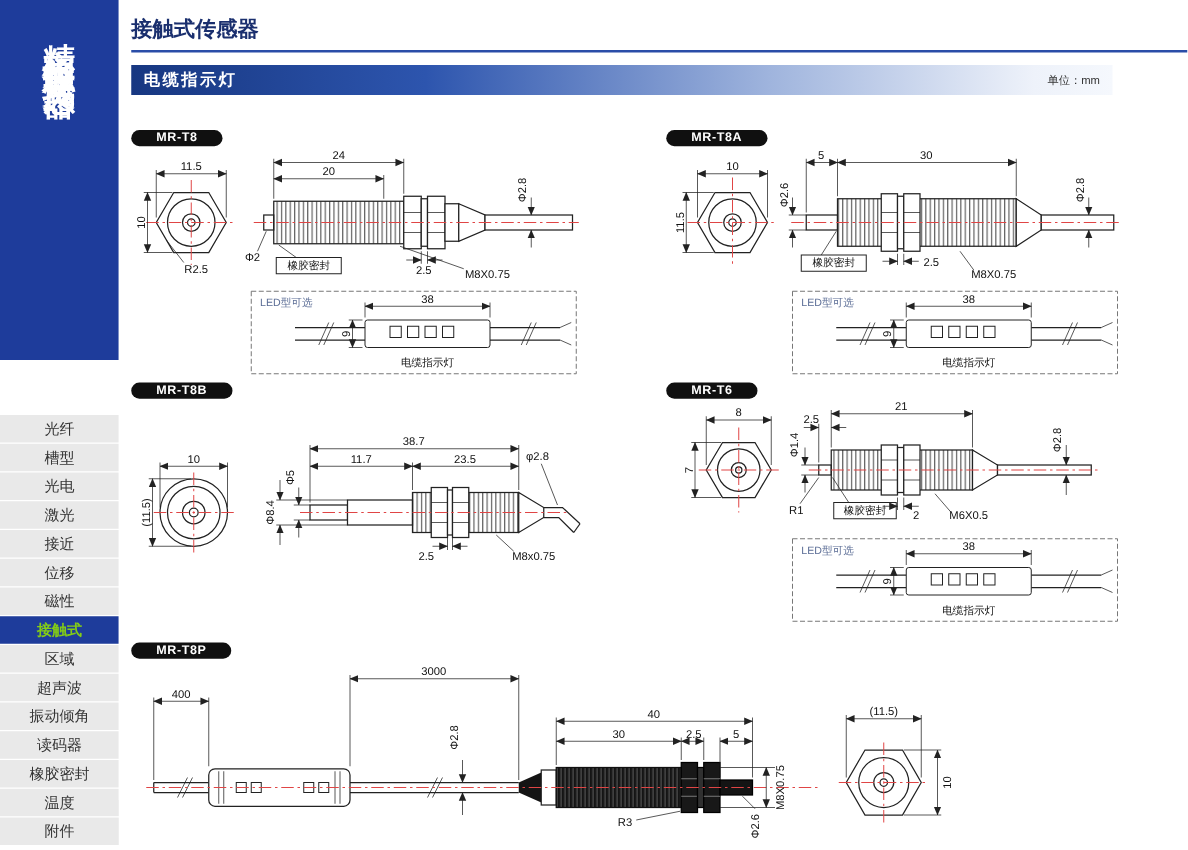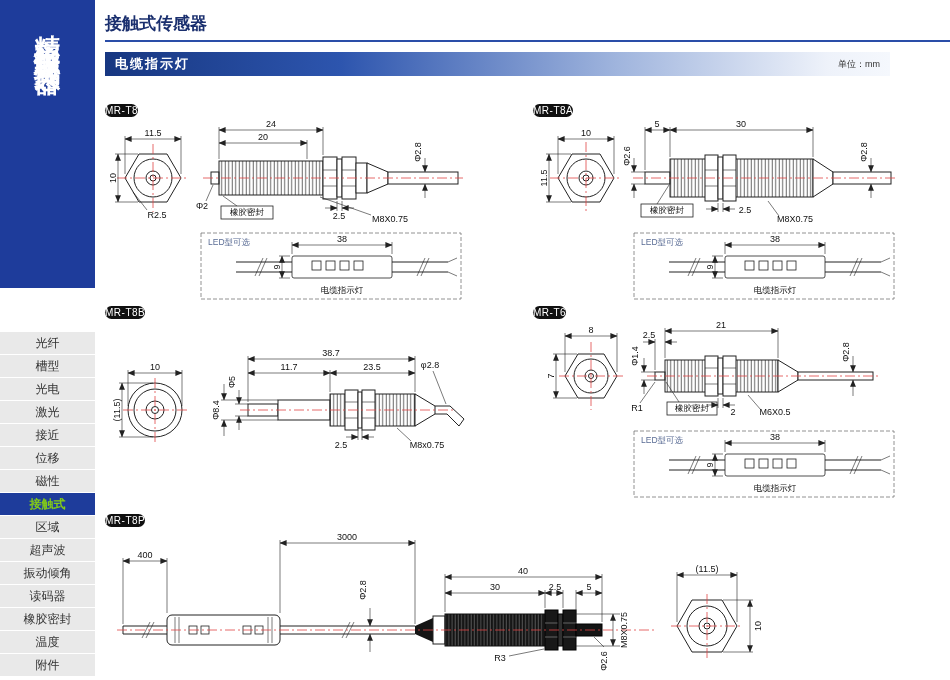--- a/index.html
+++ b/index.html
@@ -22,22 +22,22 @@
 .content{position:absolute;left:95px;top:0;width:855px;height:640px;background:#fff}
 .page-title{position:absolute;left:10px;top:12px;font-size:17px;font-weight:bold;color:#1a2f6e}
 .rule{position:absolute;left:10px;top:40px;width:845px;height:2px;background:#2a4da8}
 .secbar{position:absolute;left:10px;top:52px;width:785px;height:24px;
   background:linear-gradient(90deg,#173781 0%,#2d55ae 30%,#9fb4dd 65%,#eef2fa 92%,#f5f8fd 100%);
   display:flex;align-items:center;justify-content:space-between;padding:0 10px}
 .secbar .sectitle{color:#fff;font-size:13px;font-weight:bold;letter-spacing:2px}
 .secbar .unit{color:#333;font-size:9px}
 
 .panel{position:absolute}
-.badge{display:inline-block;background:#101010;color:#fff;font-size:10px;font-weight:normal;
-  padding:1px 0;border-radius:8px;letter-spacing:.5px}
+.badge{display:inline-block;background:#101010;color:#fff;font-size:10px;font-weight:bold;
+  padding:1px 20px;border-radius:8px;letter-spacing:.5px}
 .draw,.ledbox{position:absolute}
 
 
 svg .ln{stroke:#222;stroke-width:1;fill:#fff}
 svg .lnf{stroke:#222;stroke-width:1;fill:none}
 svg .thin{stroke:#222;stroke-width:.6;fill:none}
 svg .facet{stroke:#222;stroke-width:.6;fill:none}
 svg .dim{stroke:#222;stroke-width:.6;fill:none;marker-start:url(#arr);marker-end:url(#arr)}
 svg .dima{stroke:#222;stroke-width:.6;fill:none;marker-end:url(#arr)}
 svg .cl{stroke:#e04545;stroke-width:.8;fill:none;stroke-dasharray:10 3 2 3}

